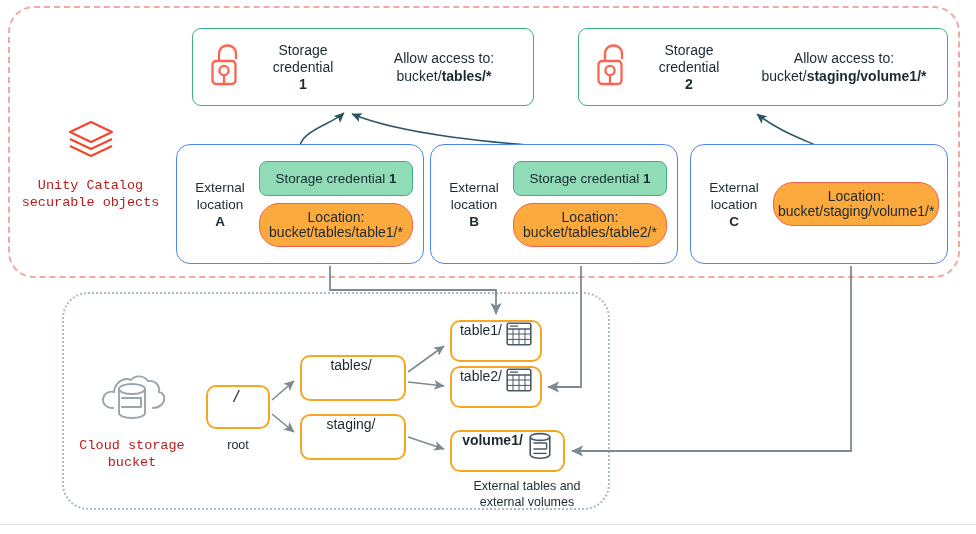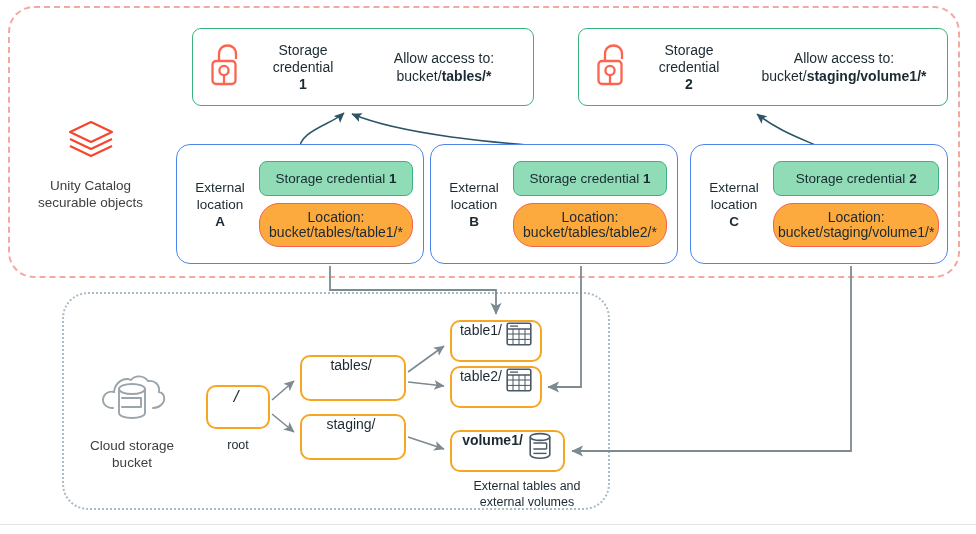--- a/index.html
+++ b/index.html
@@ -20,21 +20,21 @@
   .group-cloud{
     position:absolute;left:62px;top:292px;width:548px;height:218px;
     border:2px dotted #a8bcc8;border-radius:26px;box-sizing:border-box;
   }
   .bottom-rule{
     position:absolute;left:0;top:524px;width:976px;height:1px;background:#e3e6e8;
   }
 
   
   .legend{position:absolute;text-align:center;}
-  .legend .cap{font-size:13.5px;line-height:17px;color:#404040;}
+  .legend .cap{font-size:13.5px;line-height:17px;color:#b91c1c;font-family:Liberation Mono, monospace;}
   .legend-uc{left:18px;top:118px;width:145px;}
   .legend-cloud{left:52px;top:368px;width:160px;}
   .legend .ico{display:block;margin:0 auto 9px;}
 
   
   .cred-card{
     position:absolute;box-sizing:border-box;
     background:#ffffff;border:1.6px solid #3cb27e;border-radius:9px;
     display:flex;align-items:center;
   }
@@ -243,21 +243,20 @@
     </div>
   </div>
 
   <div class="extloc" id="extloc-C">
     <div class="extloc-label">
       <span>External</span>
       <span>location</span>
       <b>C</b>
     </div>
     <div class="extloc-stack">
-      <div class="chip-green"><span>Storage credential </span><b>2</b></div>
       <div class="chip-orange">
         <div>Location:</div>
         <div><span>bucket/</span><b>staging/volume1/*</b></div>
       </div>
     </div>
   </div>
 
   <div class="node" id="node-root">
     <span class="lbl">/</span>
   </div>

